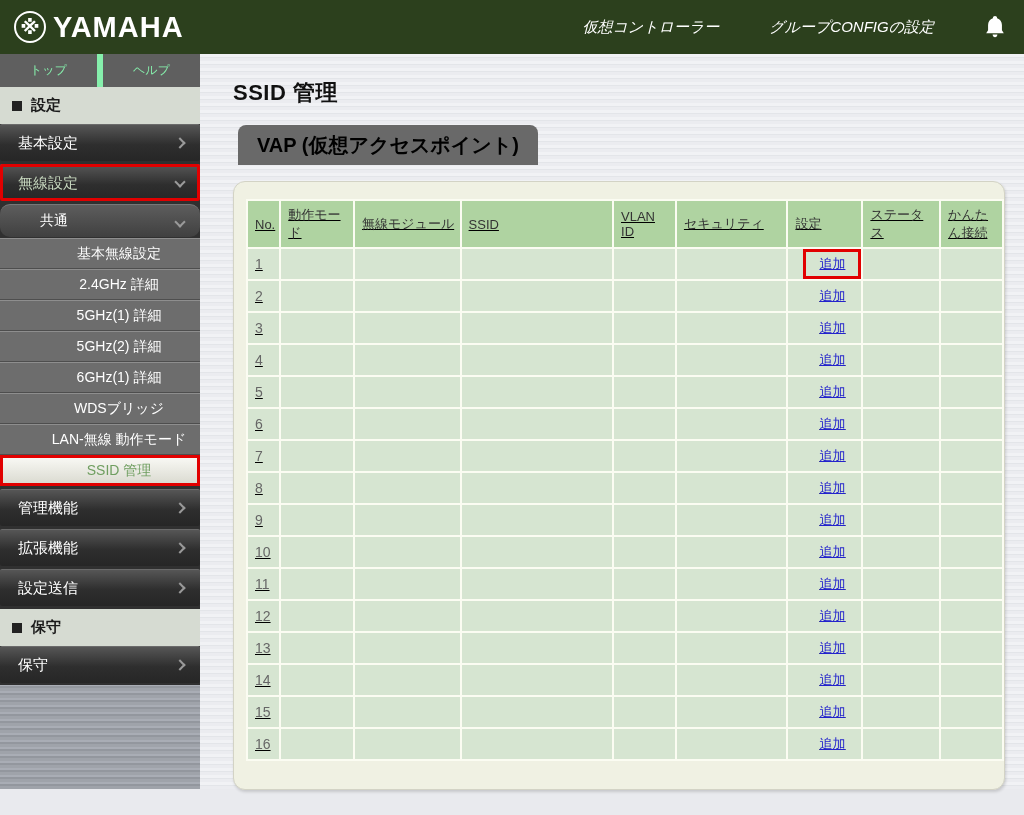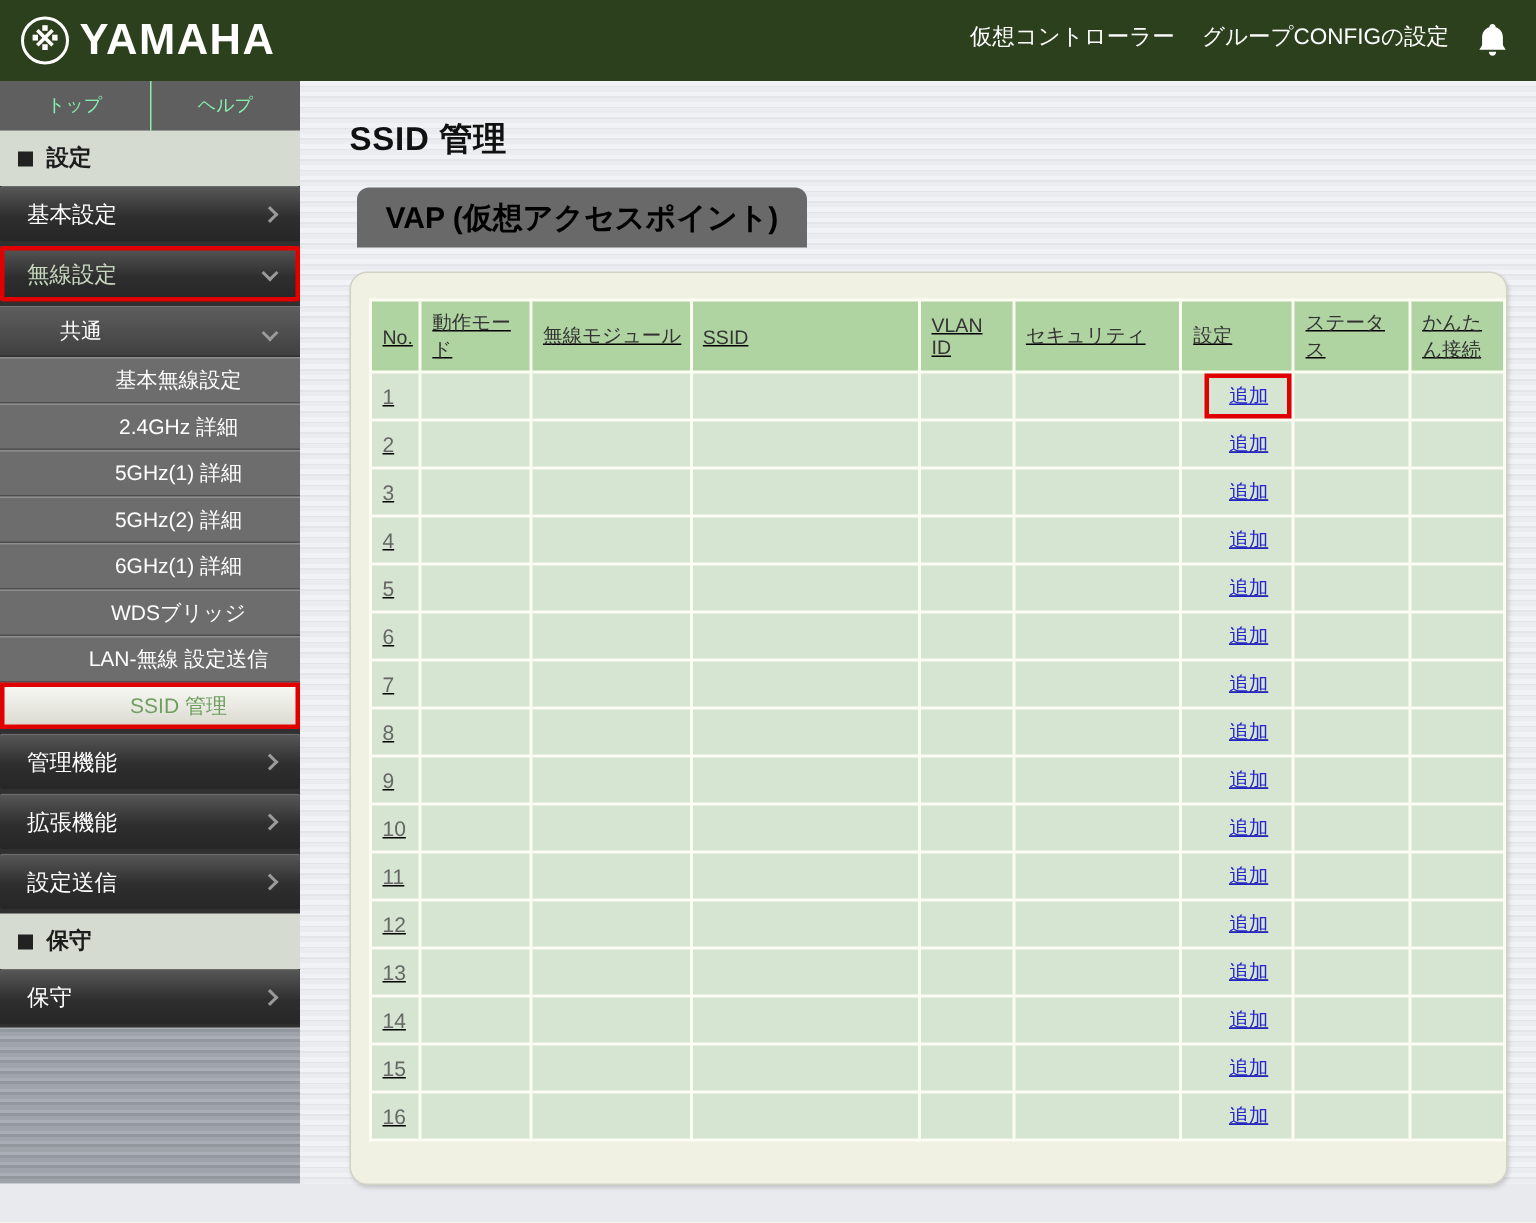--- a/index.html
+++ b/index.html
@@ -9,44 +9,44 @@
 
   
   .topbar { position:absolute; top:0; left:0; width:1024px; height:54px;
     background:#2c401d; display:flex; align-items:center; z-index:30; }
   .brand { display:flex; align-items:center; gap:7px; padding-left:14px; }
   .logo-circle { width:32px; height:32px; border:2.5px solid #fff; border-radius:50%;
     color:#fff; display:flex; align-items:center; justify-content:center;
     font-size:20px; font-weight:bold; line-height:1; }
   .brand-name { color:#fff; font-size:29px; font-weight:bold; letter-spacing:1px;
     font-family:"Liberation Sans",sans-serif; }
-  .top-nav { margin-left:auto; display:flex; align-items:flex-start; gap:18px; padding-right:18px; }
+  .top-nav { margin-left:auto; display:flex; align-items:center; gap:50px; padding-right:18px;font-style:italic; }
   .top-link { color:#fff; font-size:15px; cursor:pointer; }
   .bell { width:22px; height:24px; }
 
   
   .sidebar { position:absolute; top:54px; left:0; width:200px; height:735px;
     background:repeating-linear-gradient(to bottom,#a9adb5 0 2px,#93979e 2px 4px,#9fa3aa 4px 7px);
     z-index:20; }
   .side-tabs { display:flex; height:33px; background:#5f5f5f; }
   .side-tab { flex:1; color:#86efac; font-size:12px; display:flex; align-items:center;
     justify-content:center; cursor:pointer; }
-  .side-tab + .side-tab { border-left:1px solid #86efac; }
+  .side-tab + .side-tab { border-left:6px solid #86efac; }
   .menu-wrap { background:#303030; padding-bottom:2px; }
   .sec-head { height:37px; background:#d6dbd2; color:#1c1c1c; font-size:15px; font-weight:bold;
     display:flex; align-items:center; gap:9px; padding-left:12px; }
   .sq { width:10px; height:10px; background:#222; display:inline-block; }
   .m-item { position:relative; height:37px; margin:0 0 3px 0; color:#fff; font-size:15px;
     display:flex; align-items:center; padding-left:18px; cursor:pointer;
     background:linear-gradient(to bottom,#565656,#2e2e2e 55%,#262626);
     border-top:1px solid #6b6b6b; border-radius:2px; }
   .m-item.cur { color:#c7d8bf; }
   .m-sub1 { position:relative; height:33px; color:#fff; font-size:14px; display:flex; align-items:center;
     padding-left:40px; cursor:pointer; background:linear-gradient(to bottom,#5d5d5d,#404040);
-    border-top:1px solid #777; margin-bottom:1px; }
+    border-top:1px solid #777; margin-bottom:1px;border-radius:10px; }
   .m-sub2 { height:31px; color:#fff; font-size:14px; display:flex; align-items:center;
     justify-content:center; cursor:pointer; background:#6d6d6d;
     border-top:1px solid #8e8e8e; border-bottom:1px solid #4e4e4e;padding-left:38px; }
   .m-sub2.sel { background:linear-gradient(to bottom,#fafaf6,#d9d9cf); color:#6f9e60; }
   .chev { position:absolute; right:16px; width:8px; height:8px;
     border-right:2px solid #9a9a9a; border-bottom:2px solid #9a9a9a; }
   .chev.r { transform:rotate(-45deg); }
   .chev.d { transform:rotate(45deg); top:13px; }
   .red-frame { outline:3px solid #e10000; outline-offset:-3px; }
 
@@ -127,21 +127,21 @@
       <div class="m-sub2">
         <span>5GHz(2) 詳細</span>
       </div>
       <div class="m-sub2">
         <span>6GHz(1) 詳細</span>
       </div>
       <div class="m-sub2">
         <span>WDSブリッジ</span>
       </div>
       <div class="m-sub2">
-        <span>LAN-無線 設定送信</span>
+        <span>LAN-無線 動作モード</span>
       </div>
       <div class="m-sub2 sel red-frame">
         <span>SSID 管理</span>
       </div>
       <div class="m-item" style="margin-top:3px;align-items:center;">
         <span>管理機能</span>
         <span class="chev r"></span>
       </div>
       <div class="m-item">
         <span>拡張機能</span>

